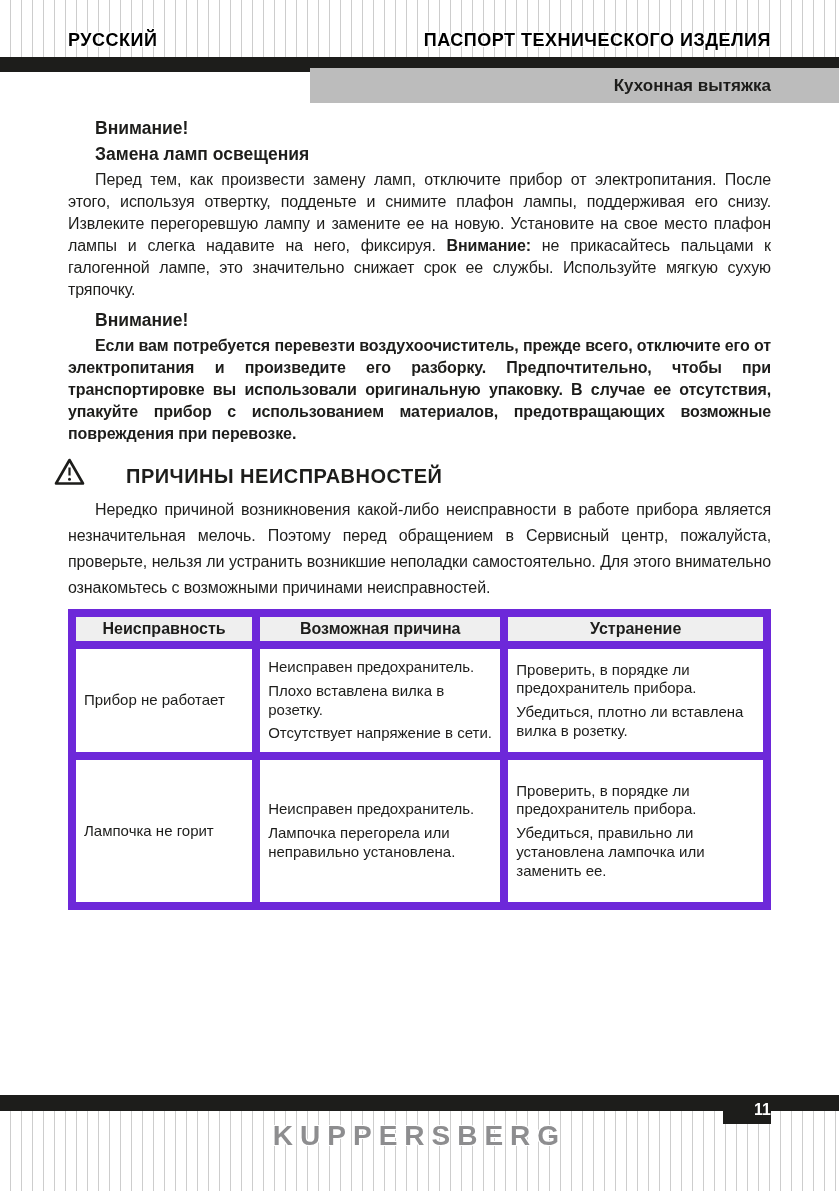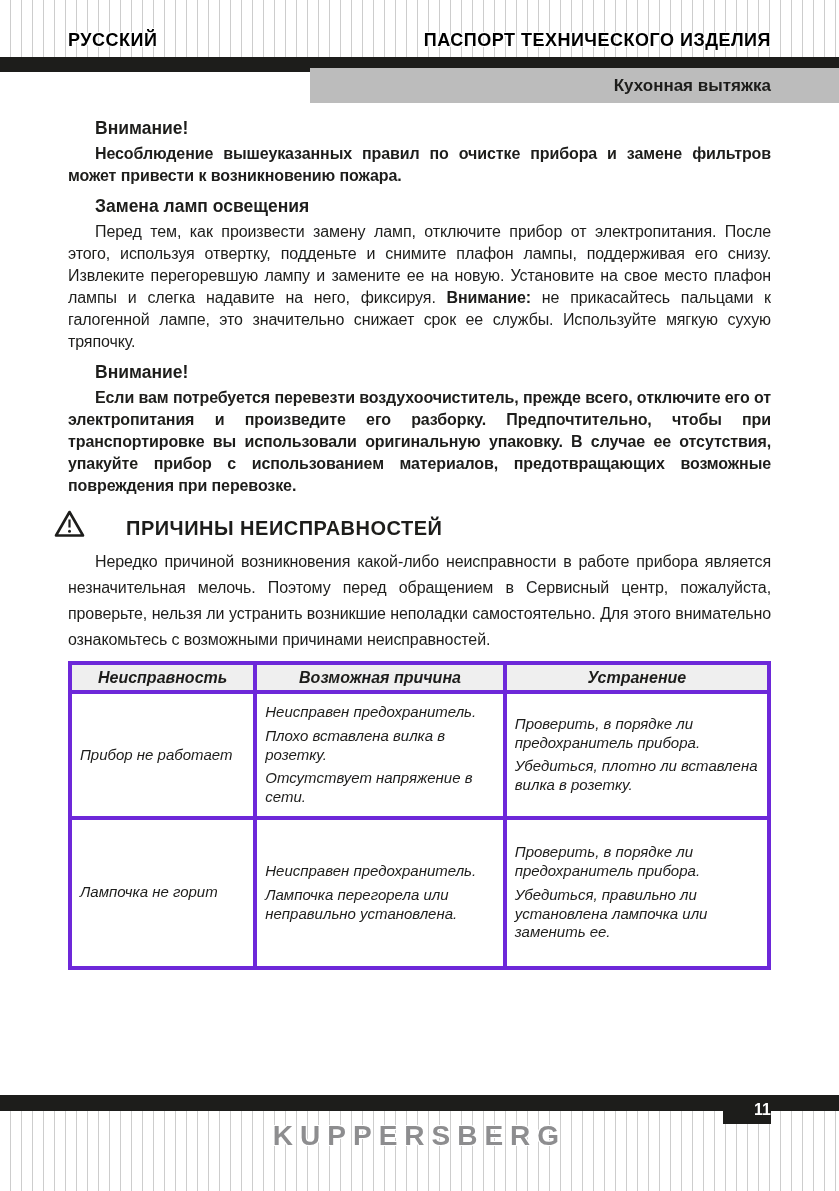--- a/index.html
+++ b/index.html
@@ -61,23 +61,23 @@
     font-weight:bold;font-size:20px;line-height:26px;letter-spacing:.5px;
   }
   .section-titles .t2{margin-top:8px;}
   .intro p{line-height:26px;margin-bottom:8px;}
   
   table.faults{
     width:100%;border-collapse:collapse;margin-top:4px;
     font-size:15px;line-height:1.25;
   }
   table.faults th,table.faults td{
-    border:4px solid #6d28d9;
+    border:8px solid #6d28d9;
     vertical-align:middle;
-    padding:4px 8px;box-sizing:border-box;font-style:italic;
+    padding:4px 8px;box-sizing:border-box;
   }
   table.faults th{
     background:#efefef;font-size:16px;font-weight:bold;height:29px;padding:2px 4px;
   }
   col.c1{width:26.5%;}col.c2{width:35.7%;}col.c3{width:37.8%;}
   tr.r1 td{height:88px;}
   tr.r2 td{height:92px;}
   tr.r3 td{height:150px;}
   td .cellp{margin:5px 0;}
   
@@ -109,21 +109,20 @@
 
   <div class="black-bar"></div>
 
   <div class="banner">
     <span>Кухонная вытяжка</span>
   </div>
 
   <div class="content">
 
     <h3 class="gap-s">Внимание!</h3>
-    <p class="bold gap-m">Несоблюдение вышеуказанных правил по очистке прибора и замене фильтров может привести к возникновению пожара.</p>
 
     <h3 class="gap-s">Замена ламп освещения</h3>
     <p class="gap-m"><span>Перед тем, как произвести замену ламп, отключите прибор от электропитания. После этого, используя отвертку, подденьте и снимите плафон лампы, поддерживая его снизу. Извлеките перегоревшую лампу и замените ее на новую. Установите на свое место плафон лампы и слегка надавите на него, фиксируя. </span><b>Внимание:</b><span> не прикасайтесь пальцами к галогенной лампе, это значительно снижает срок ее службы. Используйте мягкую сухую тряпочку.</span></p>
 
     <h3 class="gap-s">Внимание!</h3>
     <p class="bold gap-m">Если вам потребуется перевезти воздухоочиститель, прежде всего, отключите его от электропитания и произведите его разборку. Предпочтительно, чтобы при транспортировке вы использовали оригинальную упаковку. В случае ее отсутствия, упакуйте прибор с использованием материалов, предотвращающих возможные повреждения при перевозке.</p>
 
     <div class="section-head">
       <span class="warn-icon">
         <svg width="33" height="30" viewBox="0 0 33 30" fill="none" xmlns="http://www.w3.org/2000/svg">

